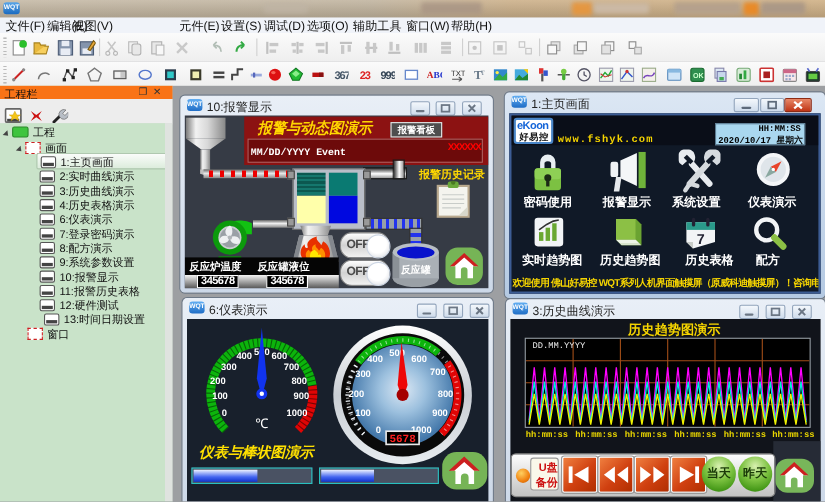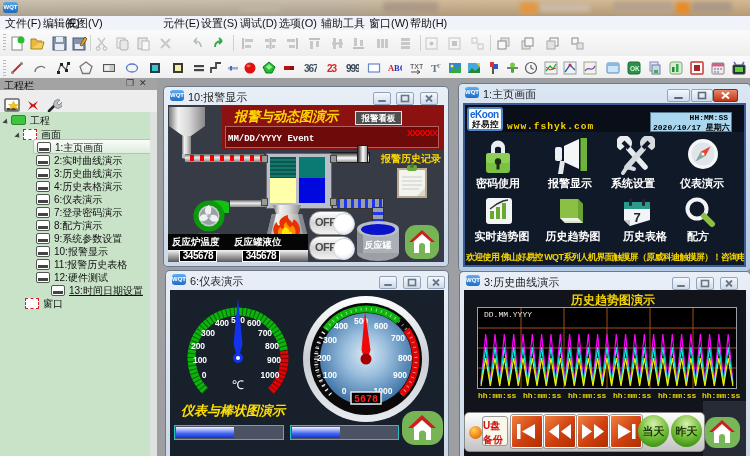--- a/index.html
+++ b/index.html
@@ -13,21 +13,21 @@
 #menubar{left:0;top:16px;width:750px;height:14px;background:#f0f3f9;border-bottom:1px solid #e0e4ea;font-size:11px;color:#111;}
 #menubar span{position:absolute;top:0px;white-space:nowrap;}
 #toolbar1{left:0;top:30px;width:750px;height:26px;background:linear-gradient(180deg,#fbfbfb,#eeeeee);border-bottom:1px solid #d8d8d8;}
 #toolbar2{left:0;top:56px;width:750px;height:24px;background:linear-gradient(180deg,#fbfbfb,#eeeeee);border-bottom:1px solid #c8c8c8;}
 .grip{position:absolute;left:3px;top:4px;width:3px;bottom:4px;background:repeating-linear-gradient(180deg,#bbb 0 1px,transparent 1px 3px);}
 .tsep{position:absolute;top:5px;width:1px;height:16px;background:#d0d0d0;}
 .ticon16{position:absolute;top:6px;width:15px;height:15px;}
 .ticon13{position:absolute;top:5px;width:14px;height:14px;}
 
 #lpanel{left:0;top:78px;width:157px;height:378px;background:#c9e3c9;}
-#lphead{left:0;top:0;width:157px;height:12px;background:#a3a3a3;font-size:10px;color:#111;}
+#lphead{left:0;top:0;width:157px;height:12px;background:#f97316;font-size:10px;color:#111;}
 #lptools{left:0;top:12px;width:157px;height:22px;background:#ededed;border-bottom:1px solid #dcdcdc;}
 #lptree{position:absolute;left:0;top:34px;right:7px;bottom:0;background:#c9e3c9;font-size:10px;color:#111;}
 .trow{position:absolute;height:13px;line-height:13px;white-space:nowrap;}
 .arr{display:inline-block;width:0;height:0;border-left:4px solid #444;border-top:3px solid transparent;border-bottom:3px solid transparent;transform:rotate(45deg);margin-right:3px;position:relative;top:1px;}
 .scrnico{display:inline-block;width:12px;height:9px;background:#fff;border:1px solid #555;border-radius:2px;position:relative;top:2px;margin-right:4px;}
 .scrnico i{position:absolute;left:1px;right:1px;bottom:1px;height:3px;background:#444;}
 .picico{display:inline-block;width:12px;height:9px;background:#fff;border:1px dashed #cc2222;position:relative;top:2px;margin-right:4px;}
 .trow.sel{background:linear-gradient(180deg,#fafcfa,#dcecdc);border:1px solid #b0c8b0;border-radius:2px;padding:0 3px;margin-left:-3px;margin-top:-1px;width:112px;}
 #lpscroll{position:absolute;right:0;top:34px;width:7px;bottom:0;background:#dfe3df;}
 
@@ -378,21 +378,21 @@
    <div class="trow" style="left:36px;top:41px;"><span class="scrnico"><i></i></span>2:实时曲线演示</div>
    <div class="trow" style="left:36px;top:54px;"><span class="scrnico"><i></i></span>3:历史曲线演示</div>
    <div class="trow" style="left:36px;top:67px;"><span class="scrnico"><i></i></span>4:历史表格演示</div>
    <div class="trow" style="left:36px;top:80px;"><span class="scrnico"><i></i></span>6:仪表演示</div>
    <div class="trow" style="left:36px;top:93px;"><span class="scrnico"><i></i></span>7:登录密码演示</div>
    <div class="trow" style="left:36px;top:106px;"><span class="scrnico"><i></i></span>8:配方演示</div>
    <div class="trow" style="left:36px;top:119px;"><span class="scrnico"><i></i></span>9:系统参数设置</div>
    <div class="trow" style="left:36px;top:132px;"><span class="scrnico"><i></i></span>10:报警显示</div>
    <div class="trow" style="left:36px;top:145px;"><span class="scrnico"><i></i></span>11:报警历史表格</div>
    <div class="trow" style="left:36px;top:158px;"><span class="scrnico"><i></i></span>12:硬件测试</div>
-   <div class="trow" style="left:51px;top:171px;text-decoration:underline;"><span class="scrnico"><i></i></span>13:时间日期设置</div>
+   <div class="trow" style="left:40px;top:171px;"><span class="scrnico"><i></i></span>13:时间日期设置</div>
    <div class="trow" style="left:25px;top:184px;"><span class="picico"></span>窗口</div>
  </div>
  <div id="lpscroll"></div>
 </div>
 
 <div id="mdi" class="abs">
   <div id="win10" class="win" style="left:7px;top:9px;width:284px;height:179px;background:linear-gradient(180deg,#e9eff7,#ccd8e8);">
     <div class="cap">
         <div class="wicon">WQT</div>
         <div class="wtitle">10:报警显示</div>
@@ -770,21 +770,21 @@
         <span style="position:absolute;left:14px;">hh:mm:ss</span>
           <span style="position:absolute;left:59px;">hh:mm:ss</span>
           <span style="position:absolute;left:104px;">hh:mm:ss</span>
         <span style="position:absolute;left:149px;">hh:mm:ss</span>
           <span style="position:absolute;left:194px;">hh:mm:ss</span>
           <span style="position:absolute;left:238px;">hh:mm:ss</span>
       </div>
       <div class="abs" style="left:239px;top:111px;width:43px;height:55px;background:#262b36;"></div>
       <div class="abs" style="left:0px;top:122px;width:239px;height:38px;background:linear-gradient(180deg,#fdfdfd,#c2c2c2);border:1px solid #888;border-radius:5px;">
         <div style="position:absolute;left:4px;top:13px;width:13px;height:13px;border-radius:50%;background:radial-gradient(circle at 38% 32%,#ffd060,#f08010 60%,#c05800);"></div>
-        <div style="position:absolute;left:17px;top:3px;width:26px;height:30px;background:#faf8ea;border:1px solid #999;border-radius:3px;color:#cc1111;font-weight:bold;font-size:10px;line-height:1.4;text-align:left;padding-top:2px;box-sizing:border-box;">U盘<br>备份</div>
+        <div style="position:absolute;left:17px;top:3px;width:26px;height:30px;background:#faf8ea;border:1px solid #999;border-radius:3px;color:#cc1111;font-weight:bold;font-size:10px;line-height:1.4;text-align:right;padding-top:2px;box-sizing:border-box;">U盘<br>备份</div>
         <div class="rbtn" style="left:46px;"><svg width="30" height="31">
               <rect x="5" y="8" width="3.5" height="15" fill="#fff"></rect>
               <path d="M23 8 L23 23 L10 15.5 Z" fill="#fff"></path>
             </svg></div>
         <div class="rbtn" style="left:79px;"><svg width="30" height="31">
               <path d="M14 8 L14 23 L4 15.5 Z" fill="#fff"></path>
               <path d="M26 8 L26 23 L16 15.5 Z" fill="#fff"></path>
             </svg></div>
         <div class="rbtn" style="left:112px;"><svg width="30" height="31">
               <path d="M4 8 L4 23 L14 15.5 Z" fill="#fff"></path>

